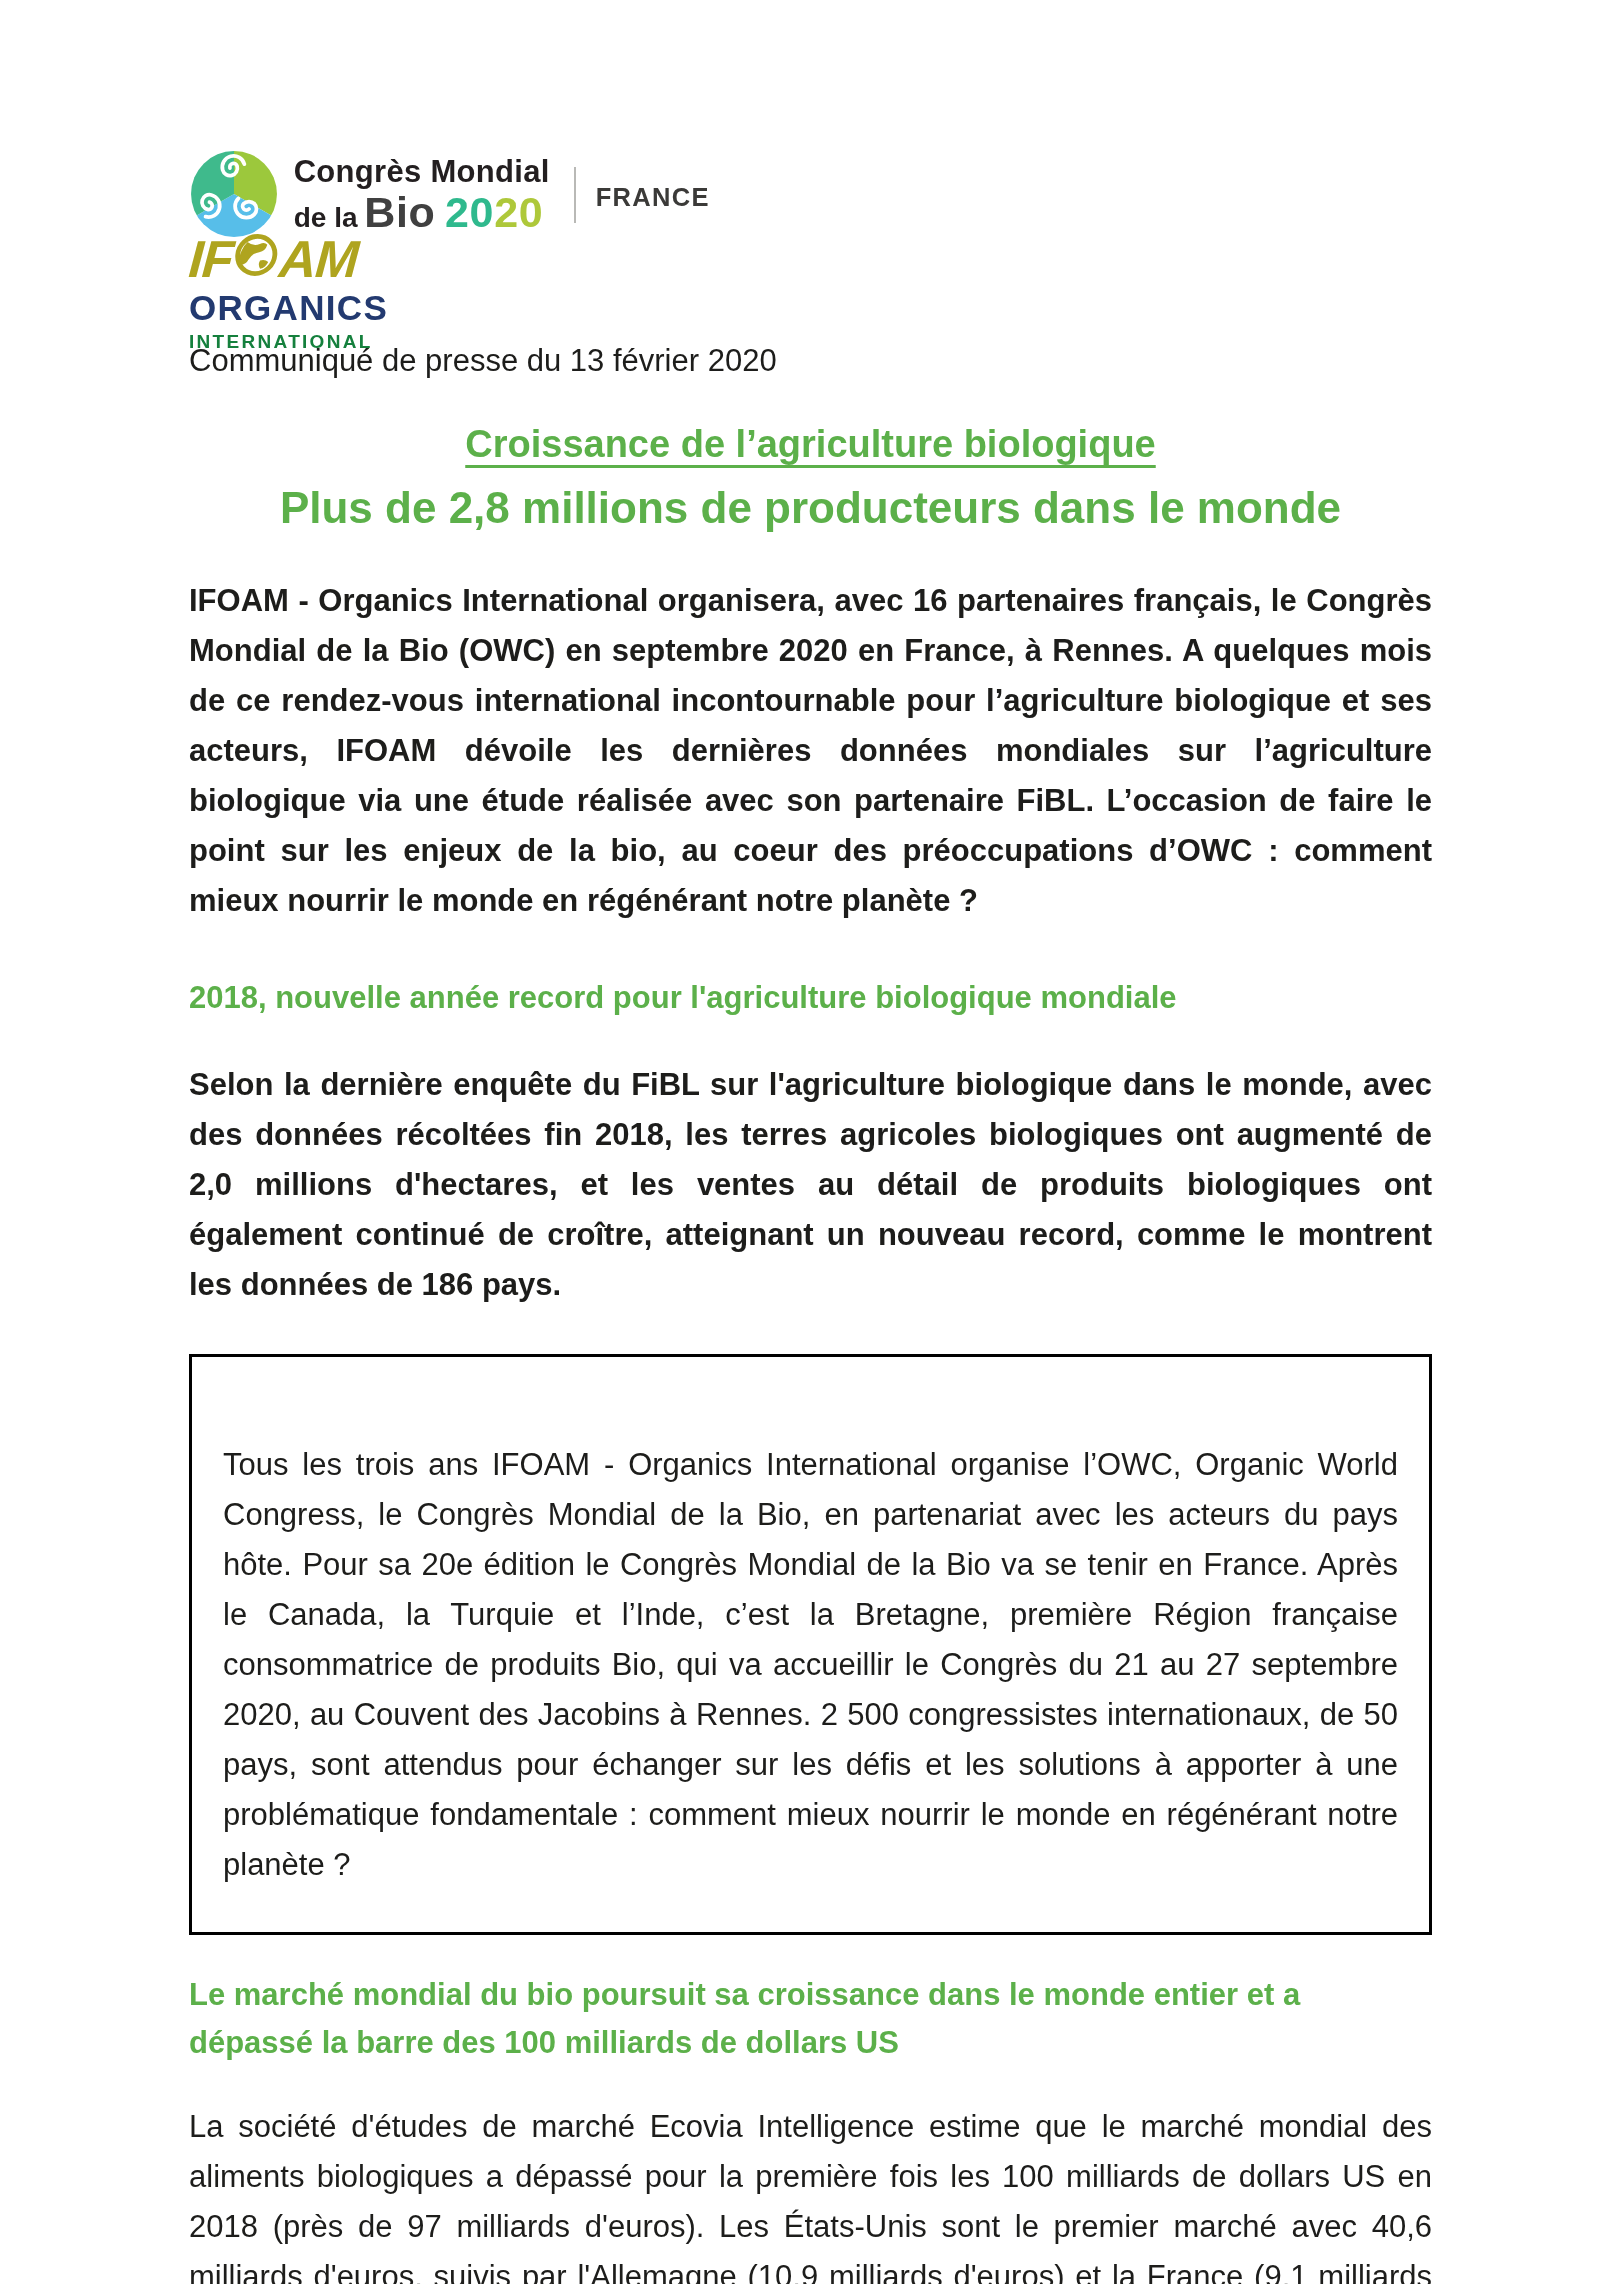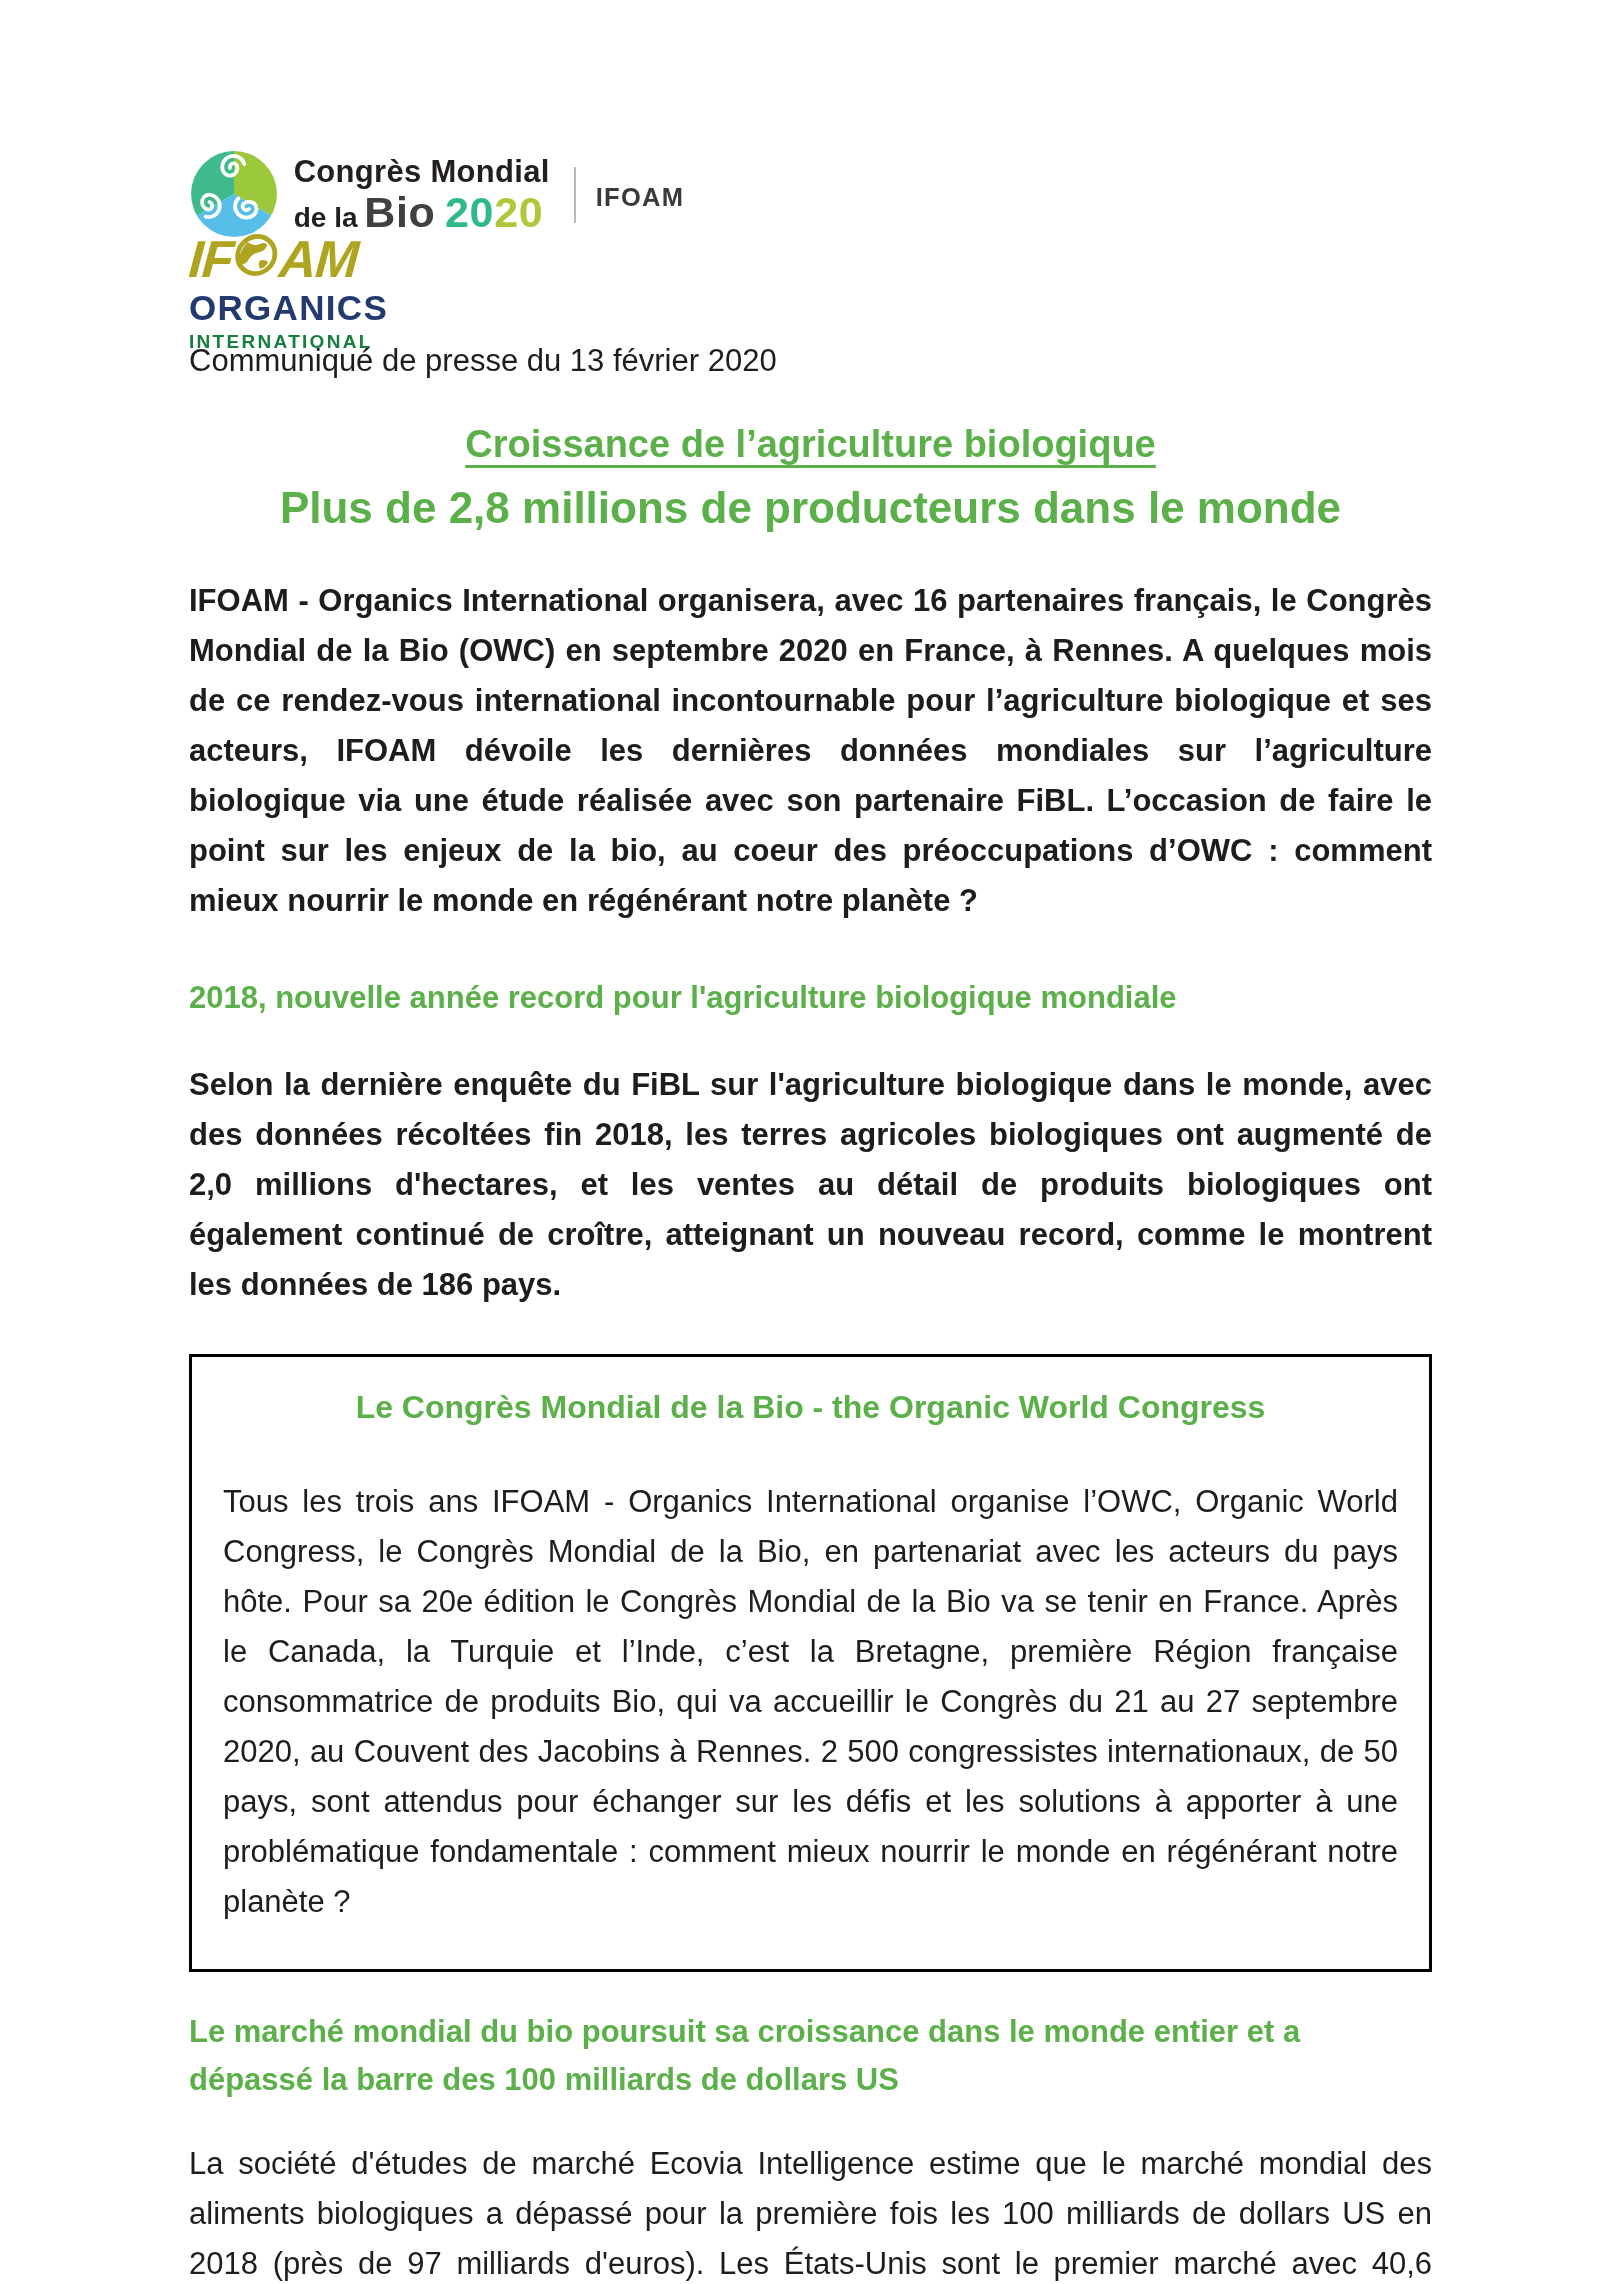--- a/index.html
+++ b/index.html
@@ -116,21 +116,21 @@
       </span>
       <span class="owc-text">
         <div class="owc-line1">Congrès Mondial</div>
         <div class="owc-line2">
           <span class="owc-dela">de la</span>
           <span class="owc-bio">Bio</span>
           <span class="owc-year"><span class="y1">20</span><span class="y2">20</span></span>
         </div>
       </span>
       <span class="owc-divider"></span>
-      <span class="owc-country">IFOAM</span>
+      <span class="owc-country">FRANCE</span>
     </div>
 
     <div class="ifoam-logo">
       <div class="ifoam-name">
         <span>IF</span>
         <span class="ifoam-globe">
           <svg width="44" height="44" viewBox="0 0 64 64">
             <circle cx="32" cy="32" r="27" fill="#ffffff" stroke="#afa41f" stroke-width="7"></circle>
             <path d="M18 13 q9 7 18 3 q7 -3 11 1 q-2 9 -11 11 q-11 2 -15 11 q-3 7 -10 7 q-5 -11 -1 -20 q3 -8 8 -13 Z" fill="#afa41f"></path>
             <path d="M38 40 q7 -2 12 2 q-3 8 -11 10 q-4 -6 -1 -12 Z" fill="#afa41f"></path>
@@ -148,21 +148,20 @@
 
   <div class="doc-title1">Croissance de l’agriculture biologique</div>
   <div class="doc-title2">Plus de 2,8 millions de producteurs dans le monde</div>
 
   <p class="para intro">IFOAM - Organics International organisera, avec 16 partenaires français, le Congrès Mondial de la Bio (OWC) en septembre 2020 en France, à Rennes. A quelques mois de ce rendez-vous international incontournable pour l’agriculture biologique et ses acteurs, IFOAM dévoile les dernières données mondiales sur l’agriculture biologique via une étude réalisée avec son partenaire FiBL. L’occasion de faire le point sur les enjeux de la bio, au coeur des préoccupations d’OWC : comment mieux nourrir le monde en régénérant notre planète ?</p>
 
   <div class="h-green">2018, nouvelle année record pour l'agriculture biologique mondiale</div>
   <p class="para body1">Selon la dernière enquête du FiBL sur l'agriculture biologique dans le monde, avec des données récoltées fin 2018, les terres agricoles biologiques ont augmenté de 2,0 millions d'hectares, et les ventes au détail de produits biologiques ont également continué de croître, atteignant un nouveau record, comme le montrent les données de 186 pays.</p>
 
   <div class="info-box">
-    <div class="box-title">Le Congrès Mondial de la Bio - the Organic World Congress</div>
     <p class="para box-body">Tous les trois ans IFOAM - Organics International organise l’OWC, Organic World Congress, le Congrès Mondial de la Bio, en partenariat avec les acteurs du pays hôte. Pour sa 20e édition le Congrès Mondial de la Bio va se tenir en France. Après le Canada, la Turquie et l’Inde, c’est la Bretagne, première Région française consommatrice de produits Bio, qui va accueillir le Congrès du 21 au 27 septembre 2020, au Couvent des Jacobins à Rennes. 2 500 congressistes internationaux, de 50 pays, sont attendus pour échanger sur les défis et les solutions à apporter à une problématique fondamentale : comment mieux nourrir le monde en régénérant notre planète ?</p>
   </div>
 
   <div class="h-green h-green2">Le marché mondial du bio poursuit sa croissance dans le monde entier et a dépassé la barre des 100 milliards de dollars US</div>
   <p class="para body2">La société d'études de marché Ecovia Intelligence estime que le marché mondial des aliments biologiques a dépassé pour la première fois les 100 milliards de dollars US en 2018 (près de 97 milliards d'euros). Les États-Unis sont le premier marché avec 40,6 milliards d'euros, suivis par l'Allemagne (10,9 milliards d'euros) et la France (9,1 milliards d'euros). En 2018, de nombreux grands marchés ont continué à afficher des taux de croissance à deux chiffres, et le marché français de la bio a connu une croissance de plus de 15 %. Les consommateurs danois et suisses sont ceux qui ont le plus dépensé en</p>
 
 </div>
 
 
 </body></html>

